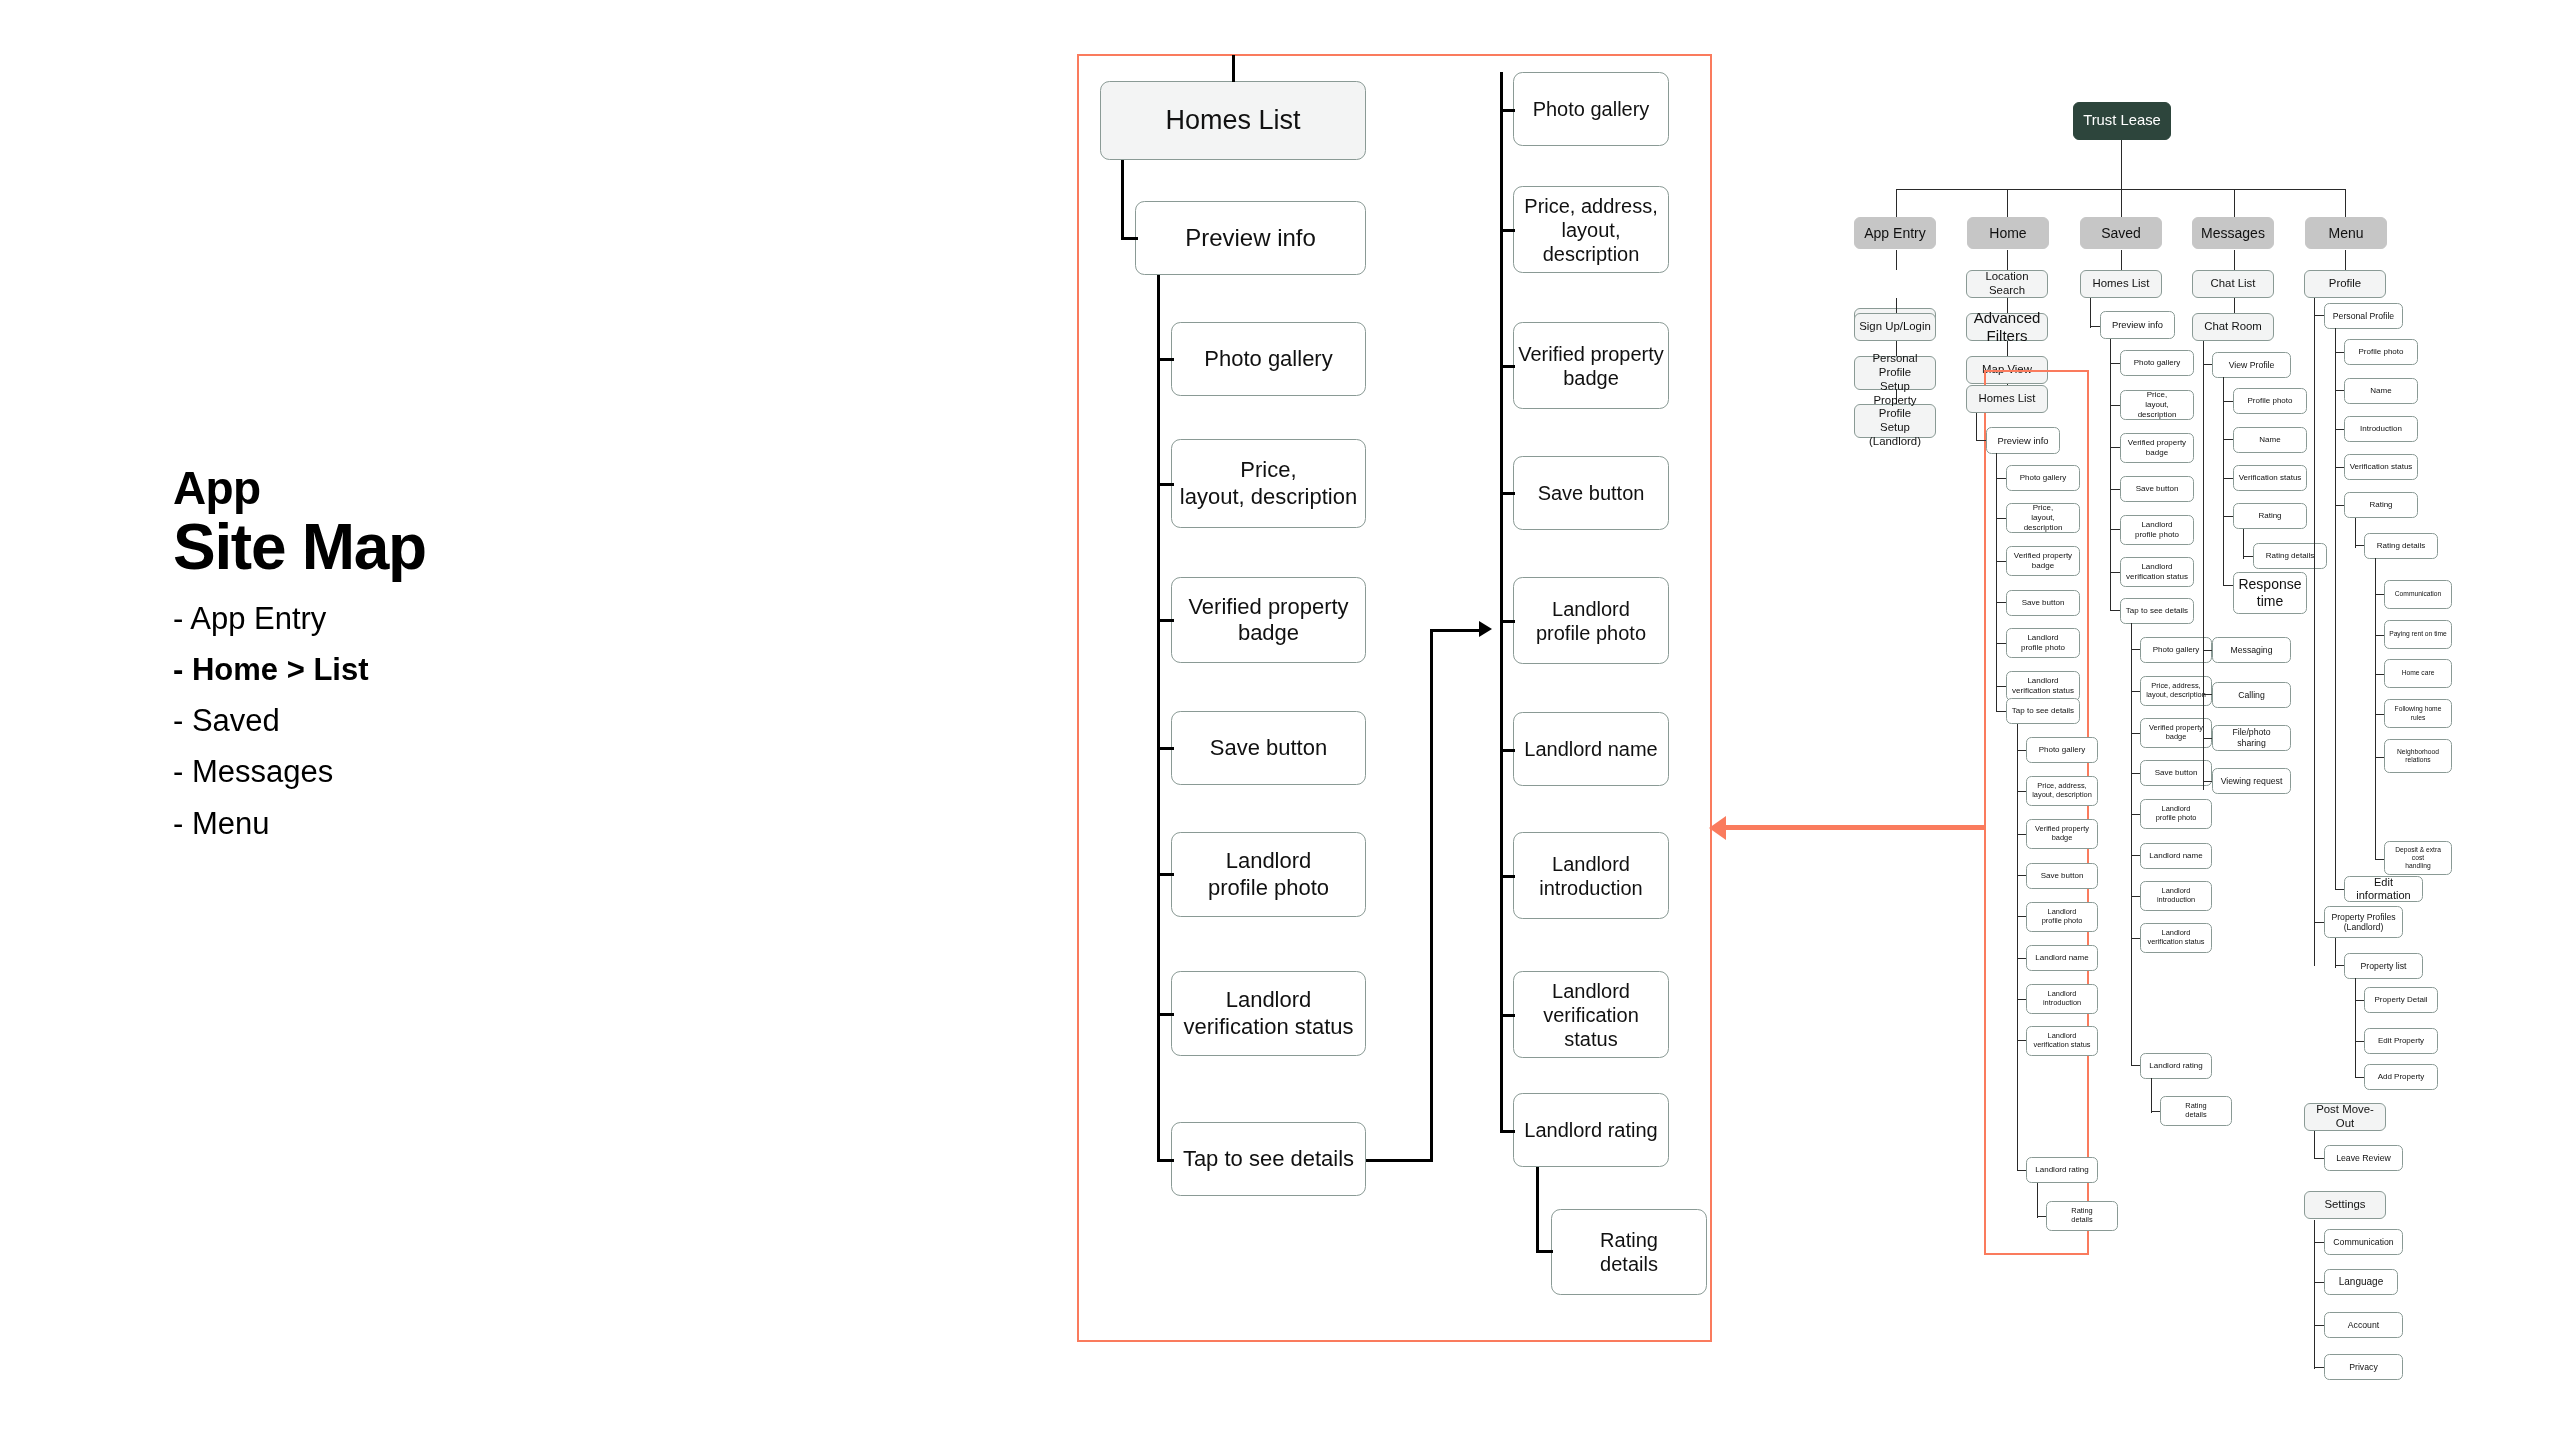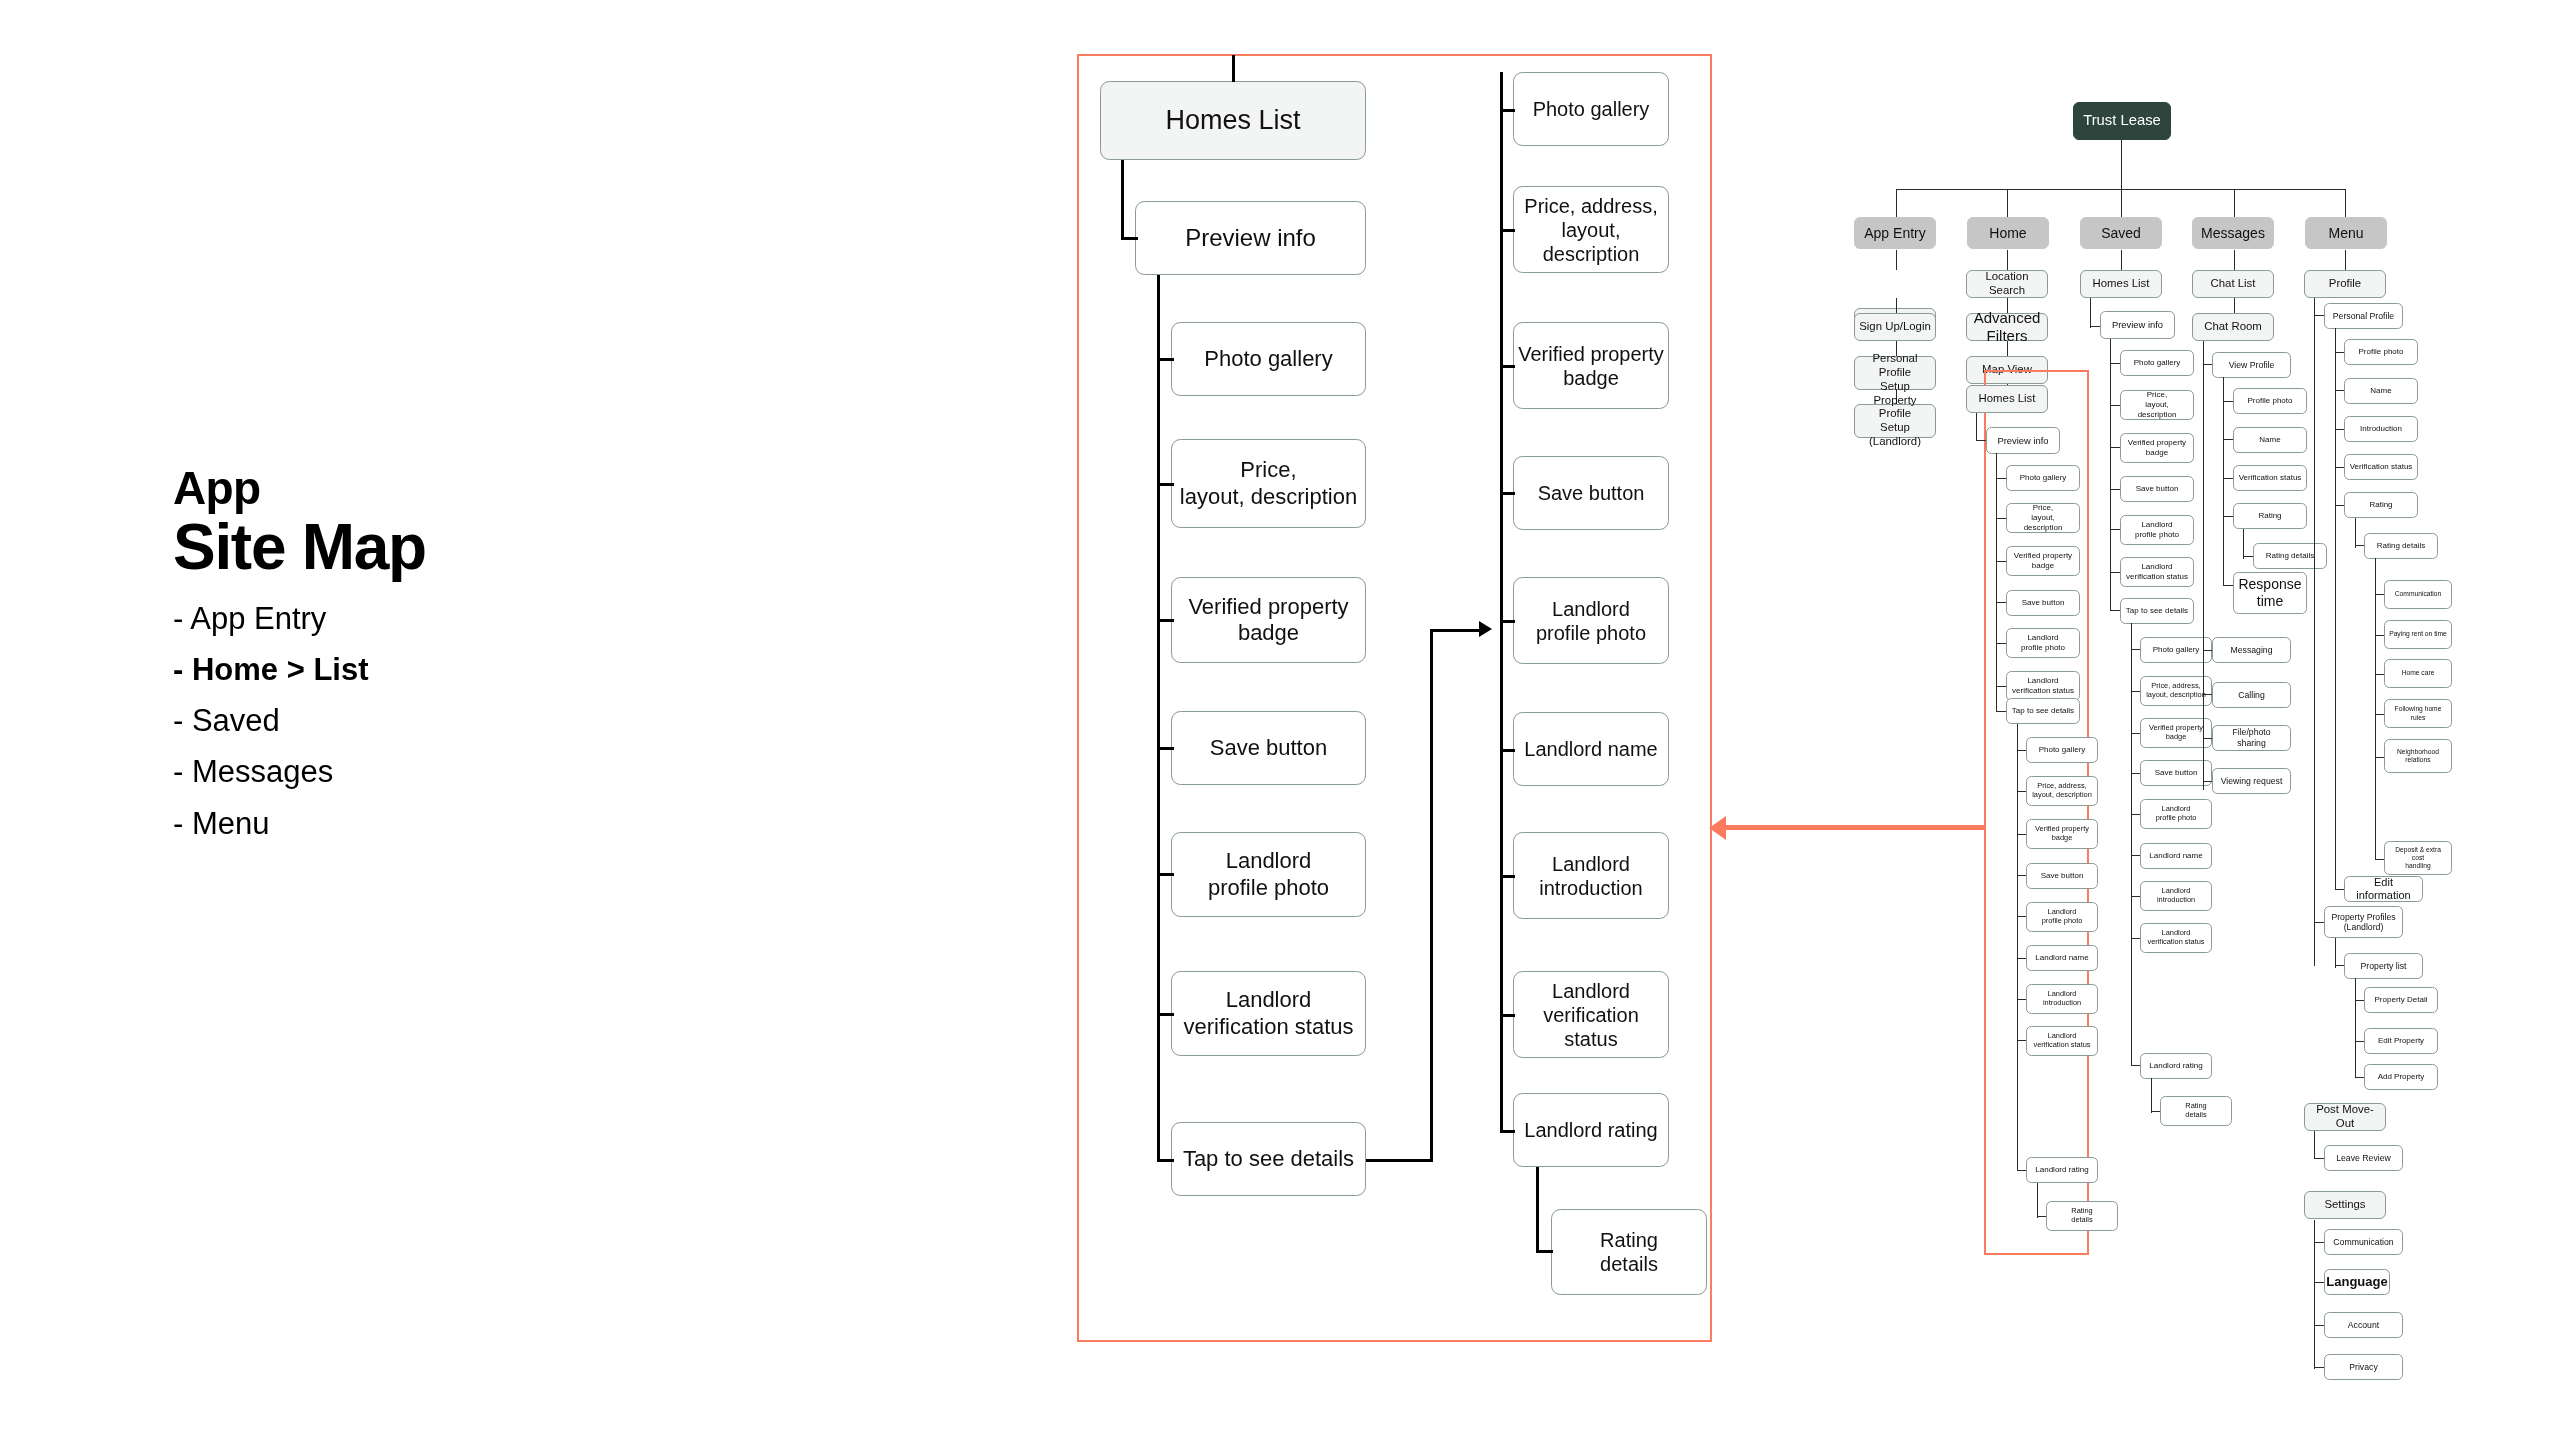--- a/index.html
+++ b/index.html
@@ -616,21 +616,21 @@
 
 <div class="node shade" style="left:2304px; top:1191px; width:82px; height:28px; font-size:11.4px; border-radius:6px;">
   <span>Settings</span>
 </div>
 <div class="ln v thin" style="left:2314px; top:1220px; height:149px;"></div>
 <div class="ln h thin" style="left:2314px; top:1242px; width:10.7px;"></div>
 <div class="node" style="left:2324px; top:1229px; width:79px; height:25.5px; font-size:8.7px; border-radius:5.4px;">
   <span>Communication</span>
 </div>
 <div class="ln h thin" style="left:2314px; top:1282px; width:10.7px;"></div>
-<div class="node" style="left:2324px; top:1269px; width:66px; height:25.5px; font-size:13px; border-radius:5.4px;font-weight:bold;">
+<div class="node" style="left:2324px; top:1269px; width:74px; height:25.5px; font-size:10px; border-radius:5.4px;">
   <span>Language</span>
 </div>
 <div class="ln h thin" style="left:2314px; top:1325px; width:10.7px;"></div>
 <div class="node" style="left:2324px; top:1312px; width:79px; height:25.5px; font-size:8.7px; border-radius:5.4px;">
   <span>Account</span>
 </div>
 <div class="ln h thin" style="left:2314px; top:1367px; width:10.7px;"></div>
 <div class="node" style="left:2324px; top:1354px; width:79px; height:25.5px; font-size:8.7px; border-radius:5.4px;">
   <span>Privacy</span>
 </div>

